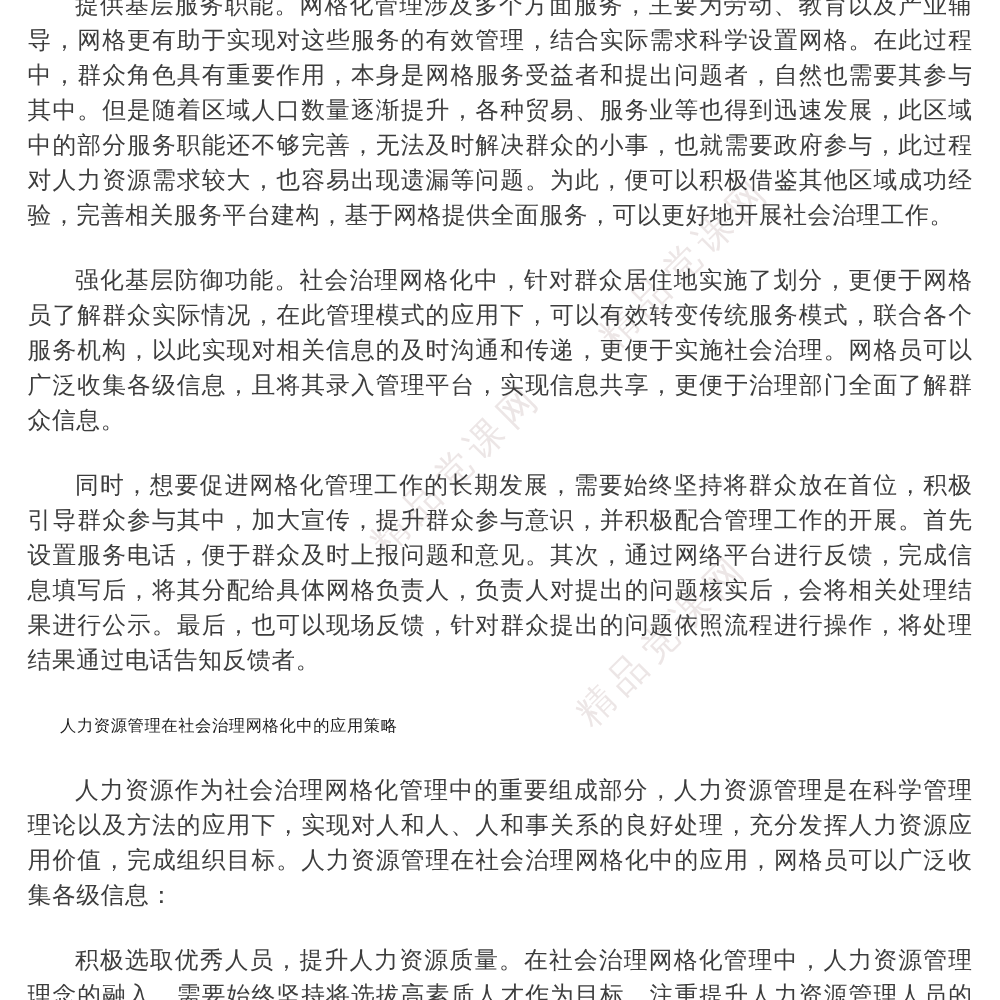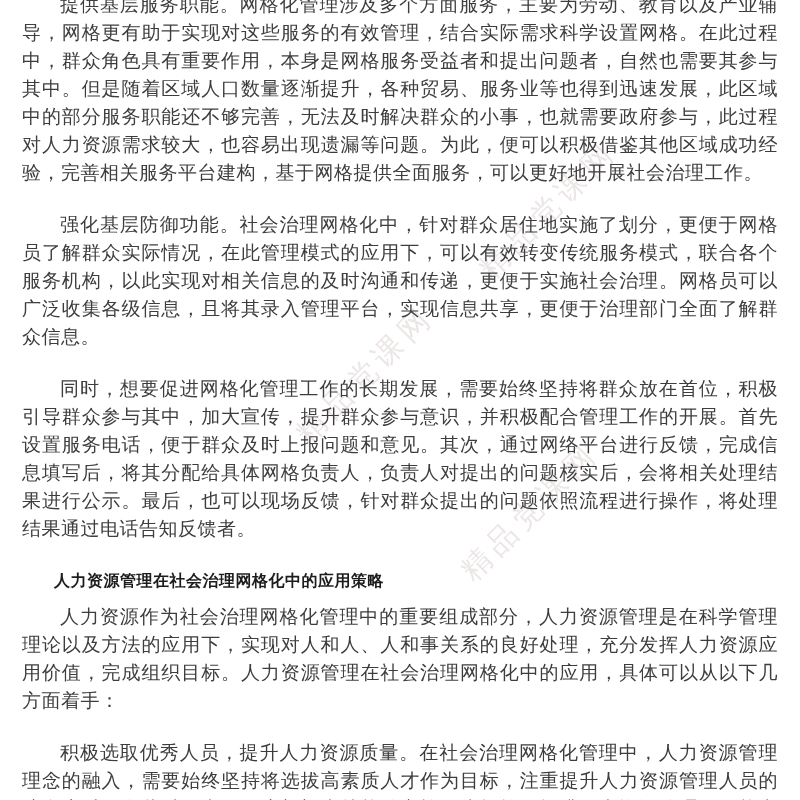--- a/index.html
+++ b/index.html
@@ -20,26 +20,26 @@
   .para{
     font-size:19px;
     line-height:28px;
     color:#3d3d3d;
     text-align:justify;
     text-indent:2em;
     margin:0 0 24px 0;
     letter-spacing:0.5px;
   }
   .heading{
-    font-size:16px;
+    font-size:13px;
     line-height:28px;
     color:#1c1c1c;
-    font-weight:bold;
+    font-weight:normal;
     text-indent:2em;
-    margin:0 0 8px 0;
+    margin:0 0 24px 0;
     letter-spacing:0.5px;
   }
   .wm{
     position:absolute;
     font-size:30px;
     letter-spacing:6px;
     color:var(--wm-color,#ded2d2);
     opacity:0.55;
     transform:translate(-50%,-50%) rotate(-45deg);
     transform-origin:center center;
@@ -60,17 +60,17 @@
   <div class="wm wm-b">精品党课网</div>
   <div class="wm wm-c">精品党课网</div>
 
   <div class="doc">
     <p class="para">提供基层服务职能。网格化管理涉及多个方面服务，主要为劳动、教育以及产业辅导，网格更有助于实现对这些服务的有效管理，结合实际需求科学设置网格。在此过程中，群众角色具有重要作用，本身是网格服务受益者和提出问题者，自然也需要其参与其中。但是随着区域人口数量逐渐提升，各种贸易、服务业等也得到迅速发展，此区域中的部分服务职能还不够完善，无法及时解决群众的小事，也就需要政府参与，此过程对人力资源需求较大，也容易出现遗漏等问题。为此，便可以积极借鉴其他区域成功经验，完善相关服务平台建构，基于网格提供全面服务，可以更好地开展社会治理工作。</p>
     <p class="para">强化基层防御功能。社会治理网格化中，针对群众居住地实施了划分，更便于网格员了解群众实际情况，在此管理模式的应用下，可以有效转变传统服务模式，联合各个服务机构，以此实现对相关信息的及时沟通和传递，更便于实施社会治理。网格员可以广泛收集各级信息，且将其录入管理平台，实现信息共享，更便于治理部门全面了解群众信息。</p>
     <p class="para">同时，想要促进网格化管理工作的长期发展，需要始终坚持将群众放在首位，积极引导群众参与其中，加大宣传，提升群众参与意识，并积极配合管理工作的开展。首先设置服务电话，便于群众及时上报问题和意见。其次，通过网络平台进行反馈，完成信息填写后，将其分配给具体网格负责人，负责人对提出的问题核实后，会将相关处理结果进行公示。最后，也可以现场反馈，针对群众提出的问题依照流程进行操作，将处理结果通过电话告知反馈者。</p>
 
     <h2 class="heading">人力资源管理在社会治理网格化中的应用策略</h2>
 
-    <p class="para">人力资源作为社会治理网格化管理中的重要组成部分，人力资源管理是在科学管理理论以及方法的应用下，实现对人和人、人和事关系的良好处理，充分发挥人力资源应用价值，完成组织目标。人力资源管理在社会治理网格化中的应用，具体可以从以下几方面着手：</p>
+    <p class="para">人力资源作为社会治理网格化管理中的重要组成部分，人力资源管理是在科学管理理论以及方法的应用下，实现对人和人、人和事关系的良好处理，充分发挥人力资源应用价值，完成组织目标。人力资源管理在社会治理网格化中的应用，网格员可以广泛收集各级信息：</p>
     <p class="para">积极选取优秀人员，提升人力资源质量。在社会治理网格化管理中，人力资源管理理念的融入，需要始终坚持将选拔高素质人才作为目标，注重提升人力资源管理人员的综合素质。在此过程中，政府部门也就能够实施源头把控，提升人力资源管理人员能力门槛，对于沟通能力、协调能力比较强的管理人员，可以优先录取。同时也需要着重提升管理人员的道德水平以及责任意识。</p>
   </div>
 
 </div>
 
 </body></html>

